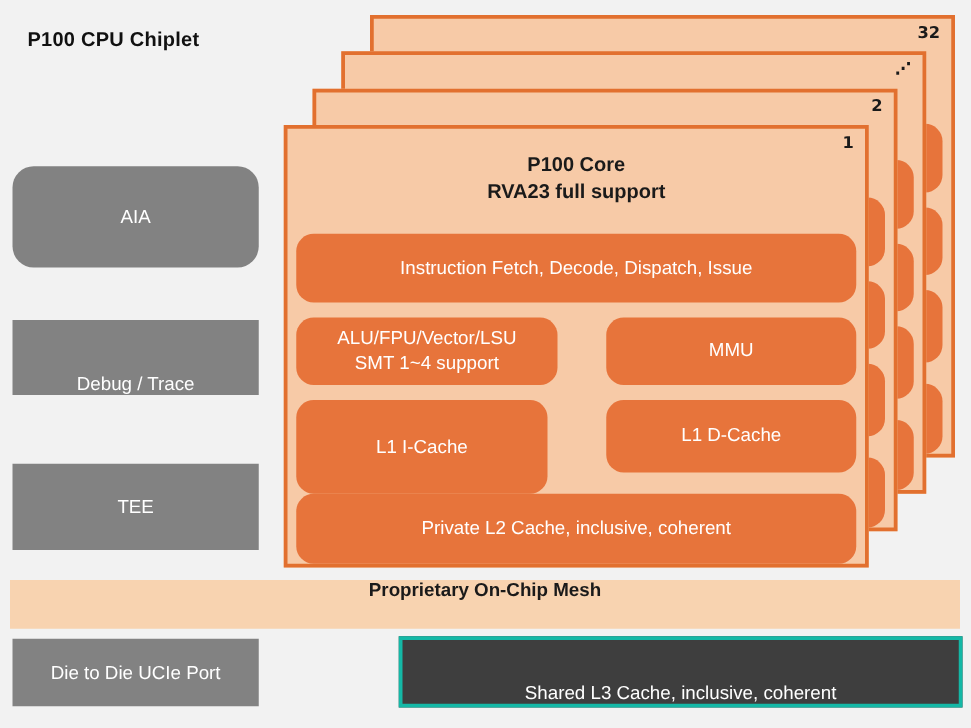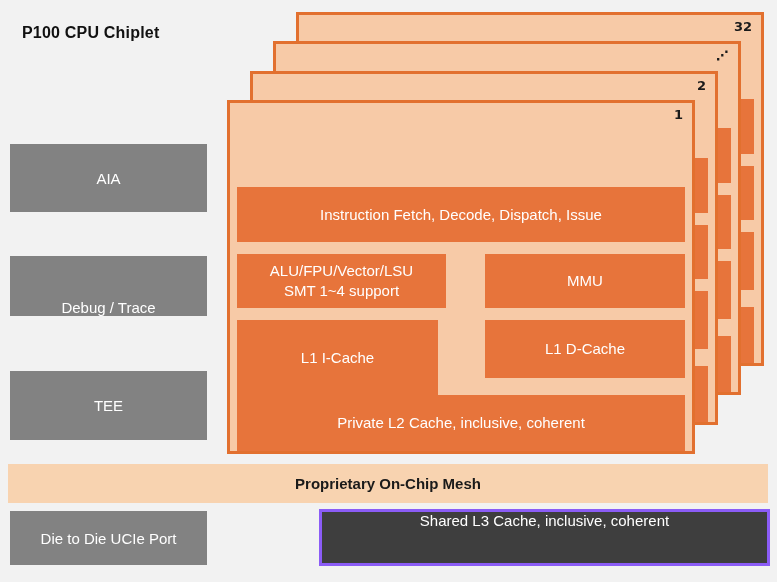--- a/index.html
+++ b/index.html
@@ -32,21 +32,21 @@
     left: 10px;
     width: 197px;
     background: #828282;
     color: #ffffff;
     display: flex;
     align-items: center;
     justify-content: center;
     font-size: 15px;
     text-align: center;
   }
-  .pos-aia   { top: 144px; height: 68px; }
+  .pos-aia   { top: 133px; height: 81px; border-radius: 17px; }
   .pos-debug { top: 256px; height: 60px; align-items: flex-end; }
   .pos-tee   { top: 371px; height: 69px; }
   .pos-die   { top: 511px; height: 54px; }
   
   .core-card {
     position: absolute;
     width: 468px;
     height: 354px;
     background: #f7caa7;
     border: 3px solid #e2702f;
@@ -80,55 +80,56 @@
     position: absolute;
     background: #e7743b;
     color: #ffffff;
     display: flex;
     flex-direction: column;
     align-items: center;
     justify-content: center;
     text-align: center;
     font-size: 15px;
     line-height: 20px;
+    border-radius: 14px;
   }
   .b-fetch { left: 7px;   top: 84px;  width: 448px; height: 55px; }
   .b-alu   { left: 7px;   top: 151px; width: 209px; height: 54px; }
   .b-mmu   { left: 255px; top: 151px; width: 200px; height: 54px; }
   .b-l1i   { left: 7px;   top: 217px; width: 201px; height: 75px; }
   .b-l1d   { left: 255px; top: 217px; width: 200px; height: 58px; }
   .b-l2    { left: 7px;   top: 292px; width: 448px; height: 56px; }
   
   .mesh-bar {
     position: absolute;
     left: 8px;
     top: 464px;
     width: 760px;
     height: 39px;
     background: #f8d3b0;
     display: flex;
-    align-items: center;
+    align-items: flex-start;
     justify-content: center;
     font-size: 15px;
     font-weight: 600;
     color: #1a1a1a;
     z-index: 5;
   }
   .l3-box {
     position: absolute;
     left: 319px;
     top: 509px;
     width: 451px;
     height: 57px;
     box-sizing: border-box;
     background: #3e3e3e;
-    border: 3px solid #8b5cf6;
+    border: 3px solid #14b8a6;
     color: #ffffff;
     display: flex;
-    align-items: flex-start;
+    align-items: flex-end;
     justify-content: center;
     font-size: 15px;
     z-index: 5;
   }
 </style>
 </head>
 <body>
 
 <div class="canvas">
 
@@ -169,20 +170,24 @@
     <div class="core-box b-fetch"></div>
     <div class="core-box b-alu"></div>
     <div class="core-box b-mmu"></div>
     <div class="core-box b-l1i"></div>
     <div class="core-box b-l1d"></div>
     <div class="core-box b-l2"></div>
   </div>
 
   <div class="core-card card-pos-1">
     <span class="card-num">1</span>
+    <div class="card-title">
+      <div>P100 Core</div>
+      <div>RVA23 full support</div>
+    </div>
     <div class="core-box b-fetch">
       <span>Instruction Fetch, Decode, Dispatch, Issue</span>
     </div>
     <div class="core-box b-alu">
       <span>ALU/FPU/Vector/LSU</span>
       <span>SMT 1~4 support</span>
     </div>
     <div class="core-box b-mmu">
       <span>MMU</span>
     </div>

